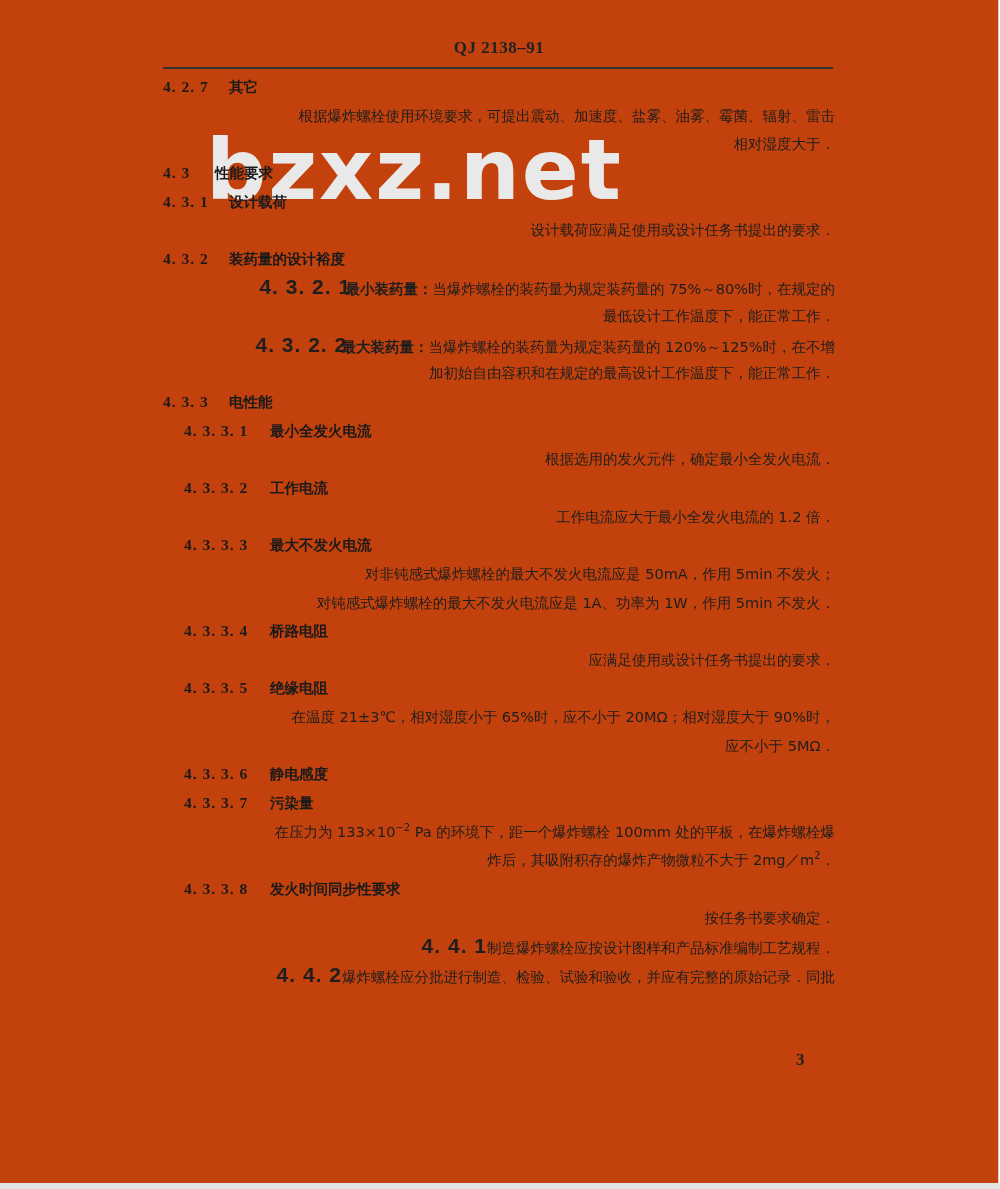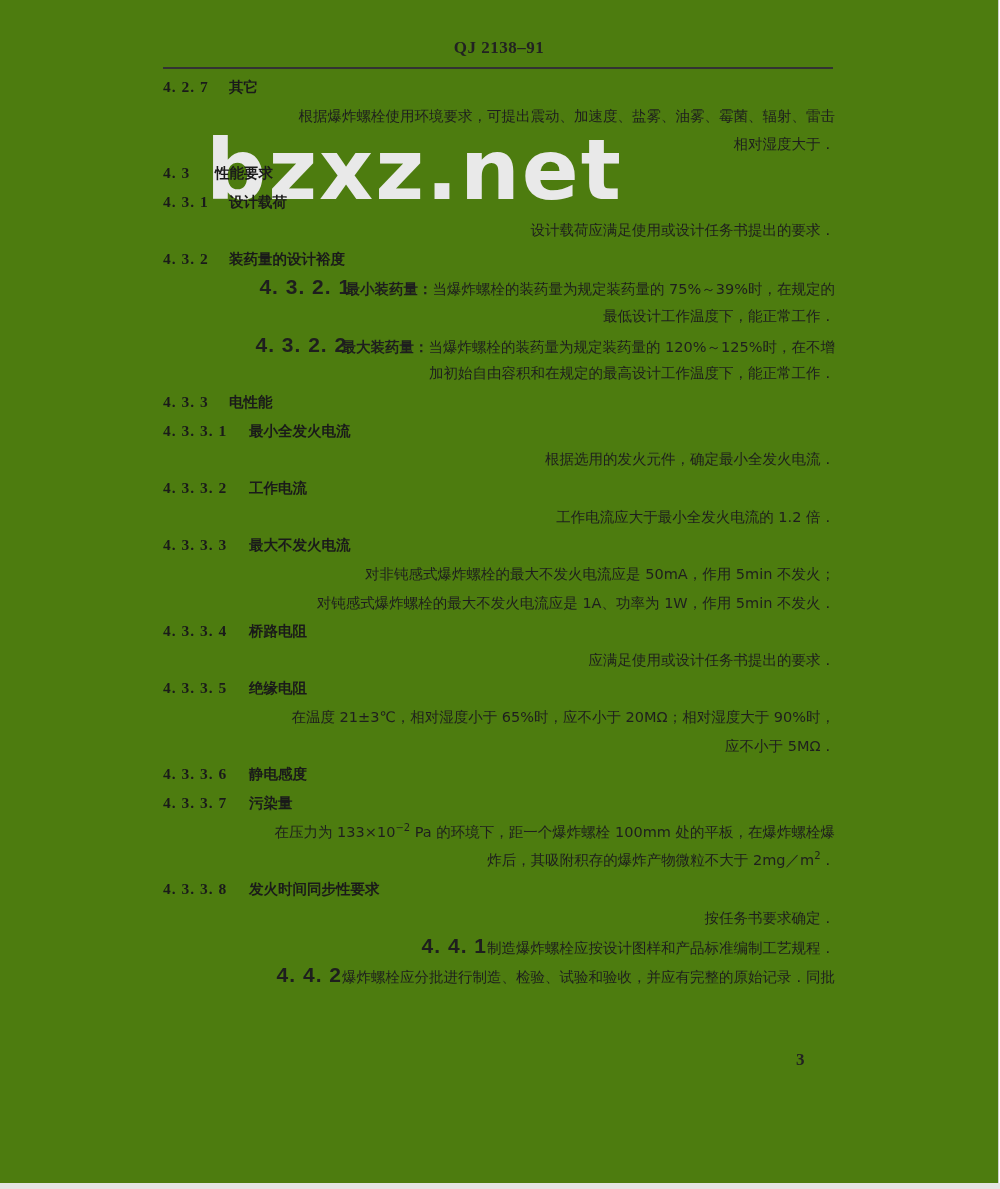--- a/index.html
+++ b/index.html
@@ -4,21 +4,21 @@
 <style>
   html, body { margin: 0; padding: 0; }
   body {
     width: 1000px; height: 1189px; position: relative; overflow: hidden;
     background: #ffffff;
     font-family: "DejaVu Serif", "Liberation Serif", serif;
     color: #1a1a1a;
   }
   .page {
     position: absolute; left: 0; top: 0; width: 998px; height: 1183px;
-    background: #4d7c0f; border-right: 1px solid #cfcfcf;
+    background: #c2410c; border-right: 1px solid #cfcfcf;
   }
   .bottom-strip {
     position: absolute; left: 0; top: 1183px; width: 1000px; height: 6px;
     background: #e4e4e4;
   }
   .header-code {
     position: absolute; top: 38px; left: 0; width: 998px; text-align: center;
     font-family: "Liberation Serif", serif; font-weight: bold; font-size: 17px;
     letter-spacing: 0.5px; color: #222;
   }
@@ -37,21 +37,21 @@
   }
   .line {
     height: 28.65px; line-height: 28.65px; font-size: 15px;
     white-space: nowrap; position: relative;
   }
   .line.indent { padding-left: 28px; }
   .heading { font-weight: bold; font-family: "DejaVu Sans", sans-serif; font-size: 14.5px; }
   .heading .num { display: inline-block; font-family: "Liberation Serif", serif; font-weight: bold; font-size: 15.5px; letter-spacing: 1px; }
   .heading .num.w3 { width: 52px; }
   .heading .num.w4 { width: 66px; }
-  .heading .num.w5 { width: 86px; }
+  .heading .num.w5 { width: 86px; margin-left: 21px; }
   .body-text { font-family: "DejaVu Sans", sans-serif; font-size: 14.5px; color: #1e1e1e; text-align: right; }
   .inline-heading .num { display: inline-block; width: 86px; font-family: Liberation Sans, sans-serif; font-weight: bold; font-size: 21px; letter-spacing: 1px; }
   .inline-heading .title { font-weight: bold; font-family: "DejaVu Sans", sans-serif; font-size: 14.5px; }
   .page-number {
     position: absolute; top: 1050px; left: 796px;
     font-family: "Liberation Serif", serif; font-weight: bold; font-size: 17px; color: #222;
   }
   sup { font-size: 10px; line-height: 0; }
 </style>
 </head>
@@ -75,21 +75,21 @@
     </div>
     <div class="line heading">
       <span class="num w4">4. 3. 1</span><span>设计载荷</span>
     </div>
     <div class="line indent body-text">设计载荷应满足使用或设计任务书提出的要求．</div>
 
     <div class="line heading">
       <span class="num w4">4. 3. 2</span><span>装药量的设计裕度</span>
     </div>
     <div class="line body-text inline-heading">
-      <span class="num">4. 3. 2. 1</span><span class="title">最小装药量：</span><span>当爆炸螺栓的装药量为规定装药量的 75%～39%时，在规定的</span>
+      <span class="num">4. 3. 2. 1</span><span class="title">最小装药量：</span><span>当爆炸螺栓的装药量为规定装药量的 75%～80%时，在规定的</span>
     </div>
     <div class="line body-text">最低设计工作温度下，能正常工作．</div>
     <div class="line body-text inline-heading">
       <span class="num">4. 3. 2. 2</span><span class="title">最大装药量：</span><span>当爆炸螺栓的装药量为规定装药量的 120%～125%时，在不增</span>
     </div>
     <div class="line body-text">加初始自由容积和在规定的最高设计工作温度下，能正常工作．</div>
 
     <div class="line heading">
       <span class="num w4">4. 3. 3</span><span>电性能</span>
     </div>

